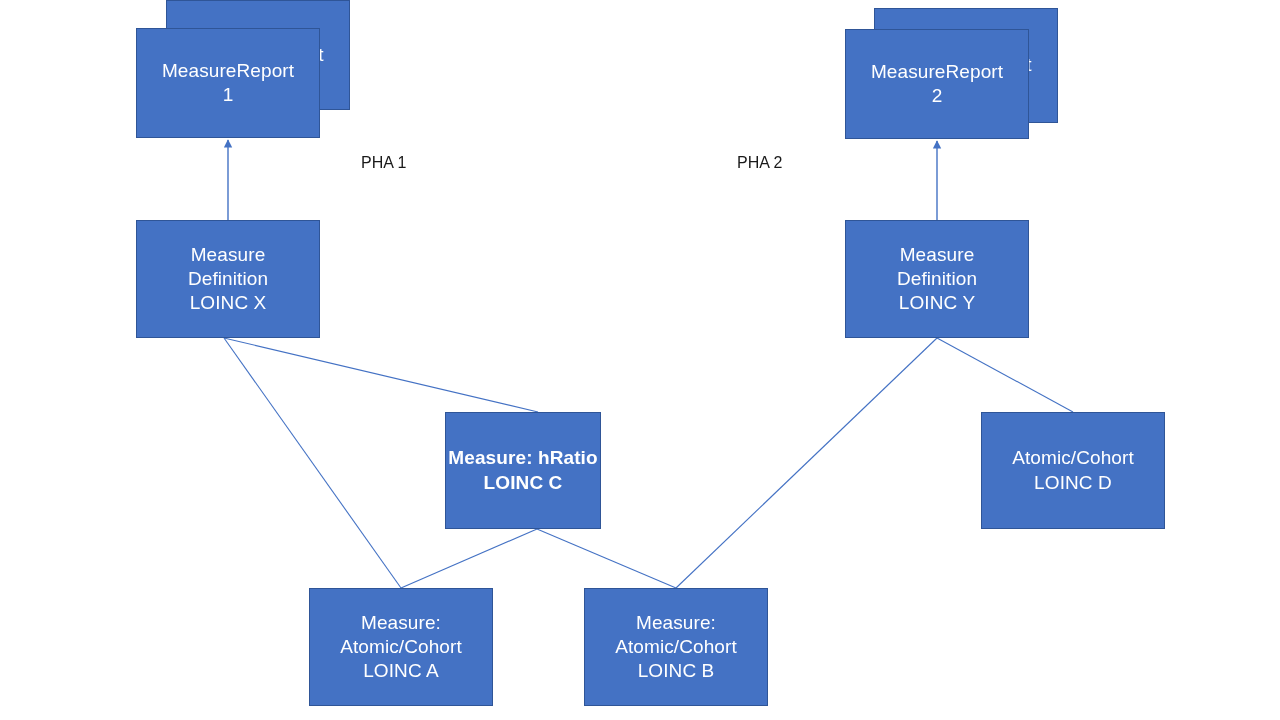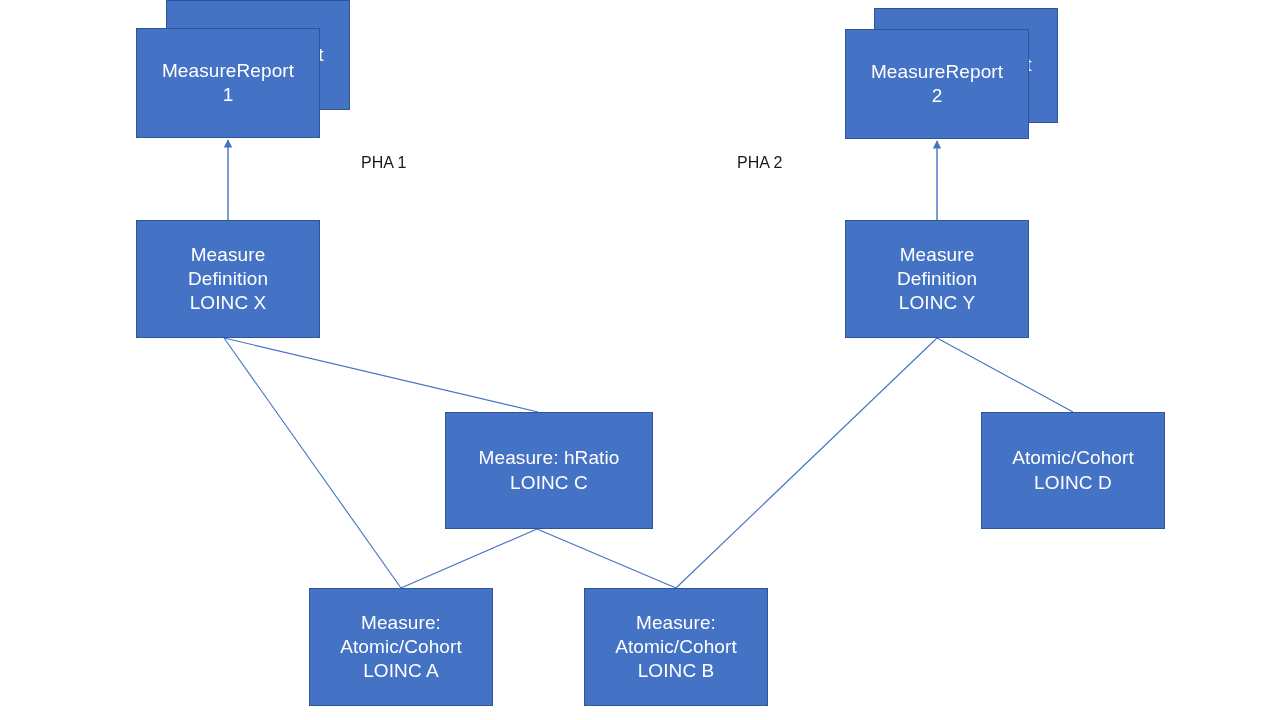--- a/index.html
+++ b/index.html
@@ -122,21 +122,21 @@
       <div class="node" style="left: 136px; top: 220px; width: 184px; height: 118px;">
         <span class="line">Measure</span>
         <span class="line">Definition</span>
         <span class="line">LOINC X</span>
       </div>
       <div class="node" style="left: 845px; top: 220px; width: 184px; height: 118px;">
         <span class="line">Measure</span>
         <span class="line">Definition</span>
         <span class="line">LOINC Y</span>
       </div>
-      <div class="node" style="left: 445px; top: 412px; width: 208px; height: 117px;">
+      <div class="node" style="left: 445px; top: 412px; width: 156px; height: 117px; font-weight: bold;">
         <span class="line">Measure: hRatio</span>
         <span class="line">LOINC C</span>
       </div>
       <div class="node" style="left: 981px; top: 412px; width: 184px; height: 117px;">
         <span class="line">Atomic/Cohort</span>
         <span class="line">LOINC D</span>
       </div>
       <div class="node" style="left: 309px; top: 588px; width: 184px; height: 118px;">
         <span class="line">Measure:</span>
         <span class="line">Atomic/Cohort</span>

